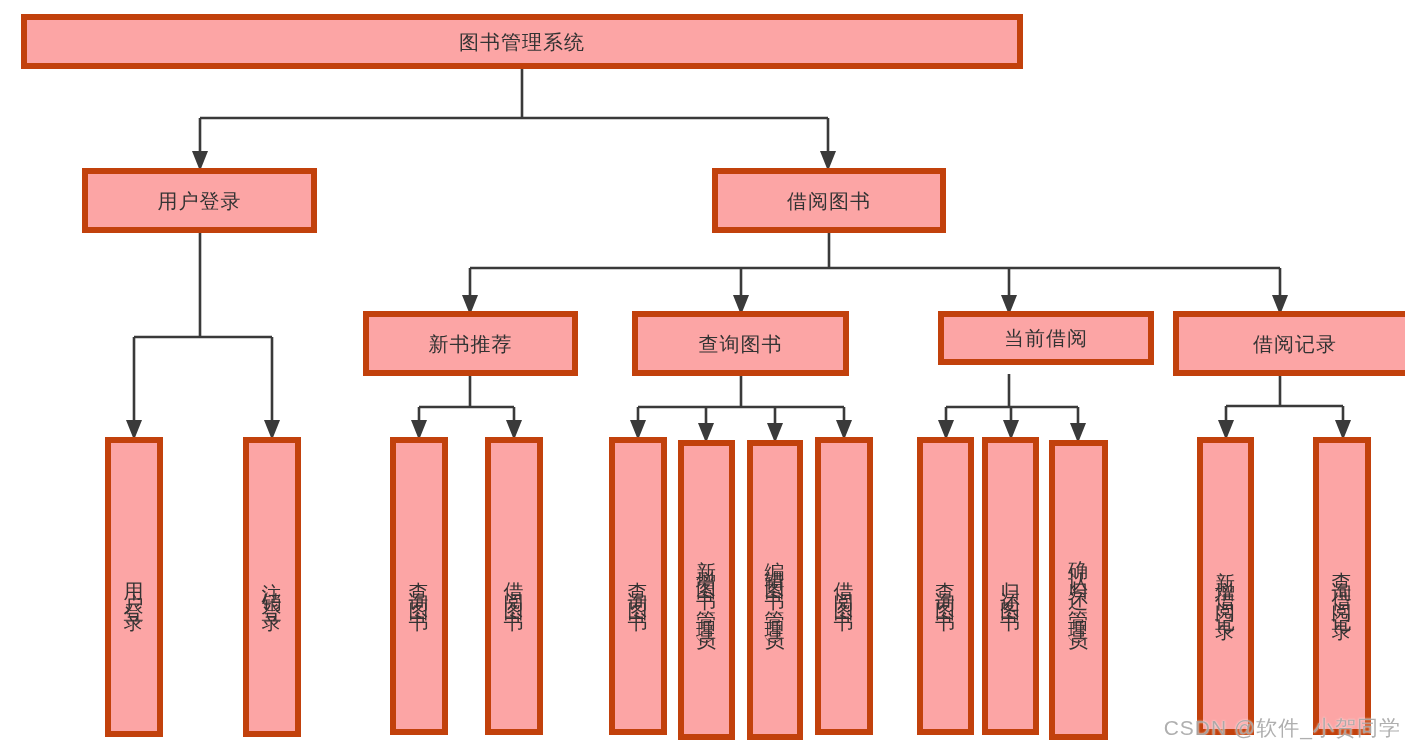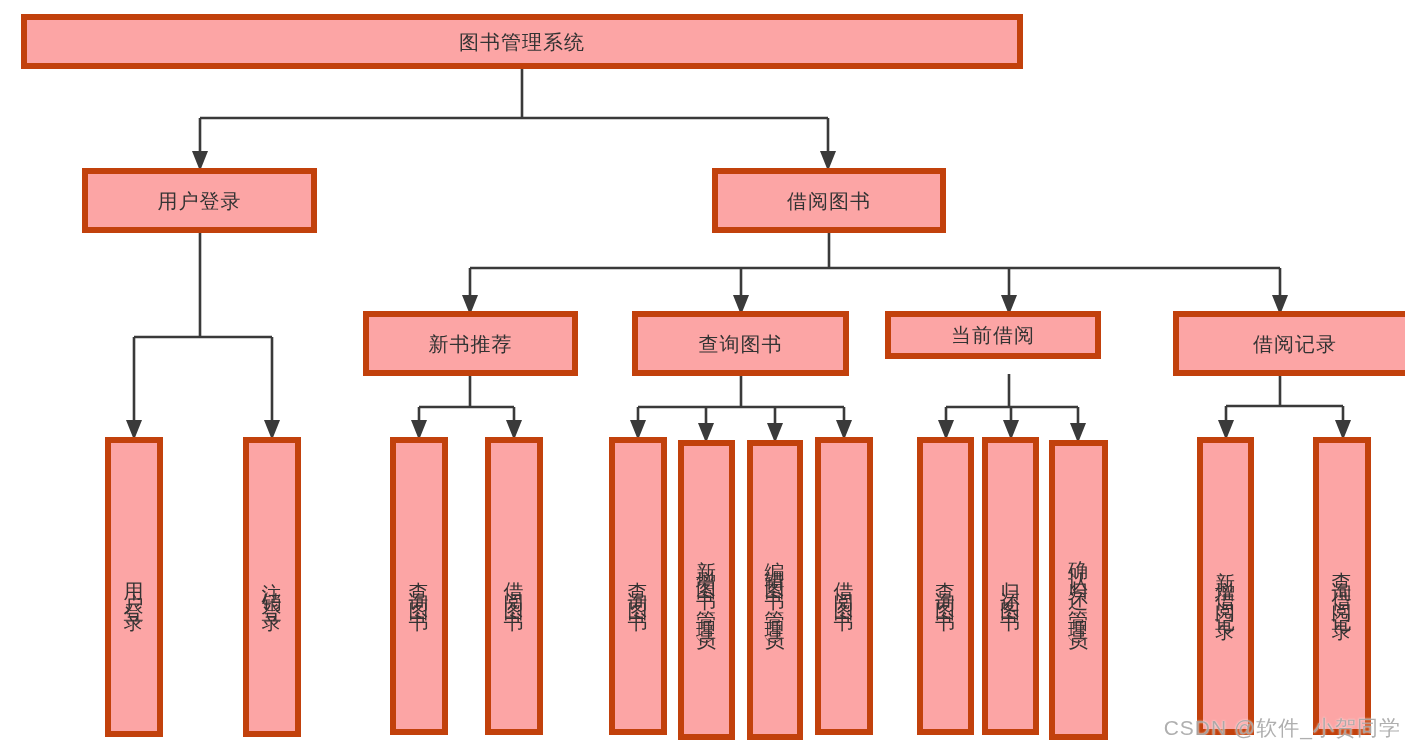--- a/index.html
+++ b/index.html
@@ -68,21 +68,21 @@
     <polygon points="1335,420 1351,420 1343,440"></polygon>
   </svg>
 
   <div class="box h" style="left:21px;top:14px;width:1002px;height:55px">图书管理系统</div>
 
   <div class="box h" style="left:82px;top:168px;width:235px;height:65px">用户登录</div>
   <div class="box h" style="left:712px;top:168px;width:234px;height:65px">借阅图书</div>
 
   <div class="box h" style="left:363px;top:311px;width:215px;height:65px">新书推荐</div>
   <div class="box h" style="left:632px;top:311px;width:217px;height:65px">查询图书</div>
-  <div class="box h" style="left:885px;top:311px;width:216px;height:48px">当前借阅</div>
+  <div class="box h" style="left:938px;top:311px;width:216px;height:54px">当前借阅</div>
   <div class="box h" style="left:1173px;top:311px;width:244px;height:65px">借阅记录</div>
 
   <div class="box v" style="left:105px;top:437px;width:58px;height:300px">用户登录</div>
   <div class="box v" style="left:243px;top:437px;width:58px;height:300px">注销登录</div>
 
   <div class="box v" style="left:390px;top:437px;width:58px;height:298px">查询图书</div>
   <div class="box v" style="left:485px;top:437px;width:58px;height:298px">借阅图书</div>
 
   <div class="box v" style="left:609px;top:437px;width:58px;height:298px">查询图书</div>
   <div class="box v" style="left:678px;top:440px;width:57px;height:300px">新增图书（管理员）</div>

